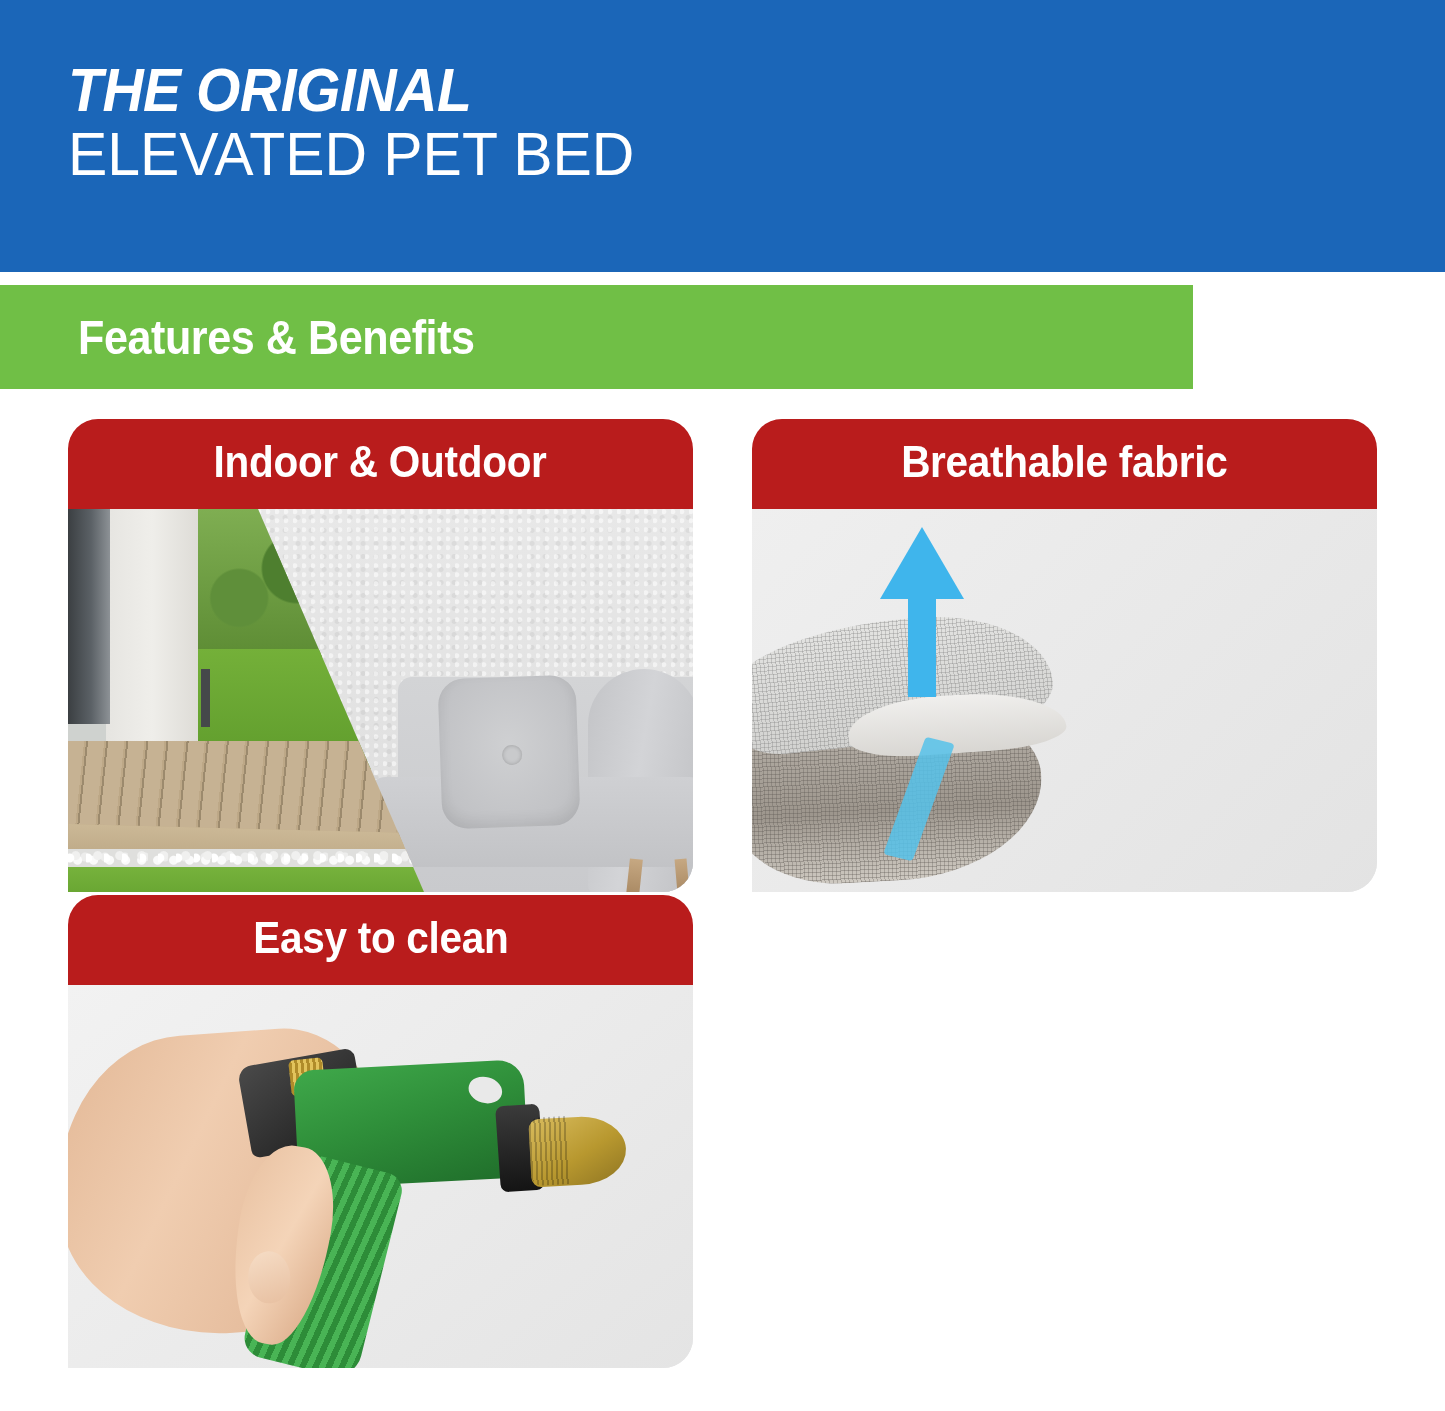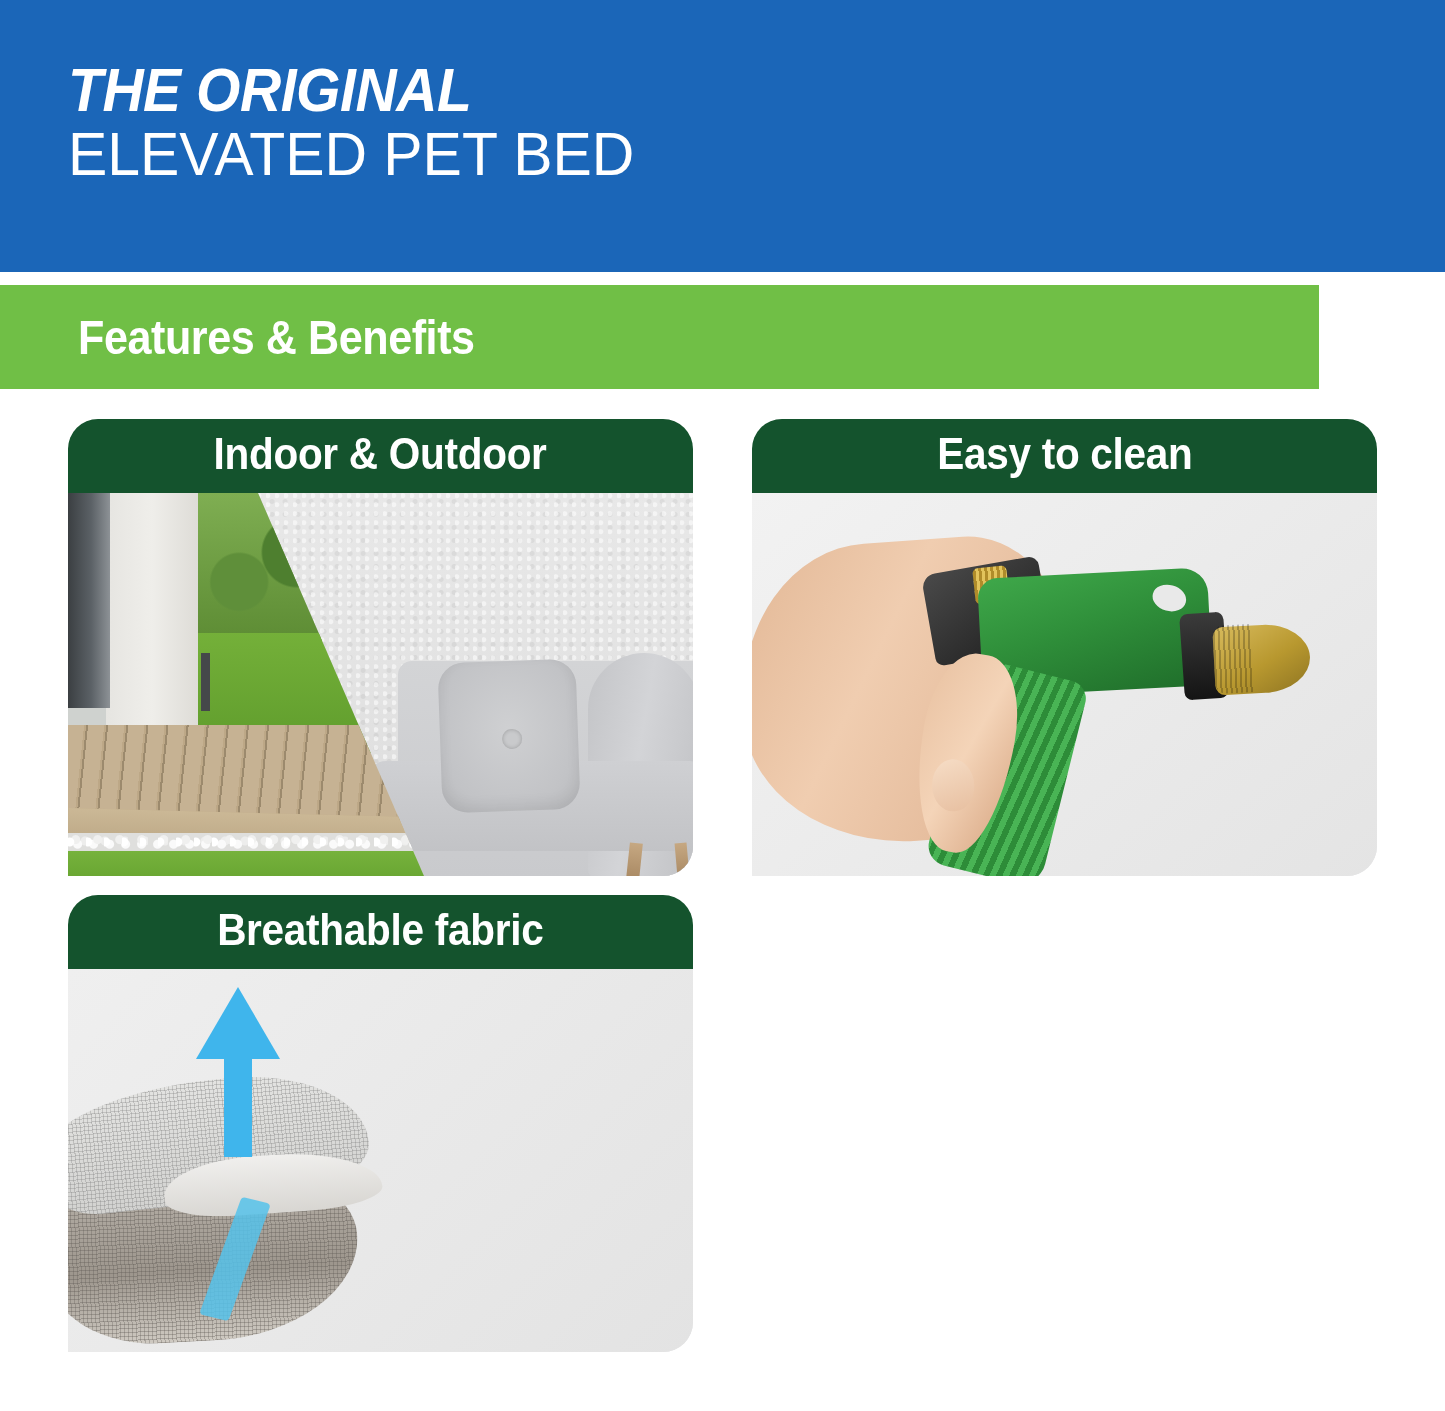--- a/index.html
+++ b/index.html
@@ -48,21 +48,21 @@
   }
 
   .hero-gap {
     width: 1445px;
     height: 13px;
     background: #ffffff;
   }
 
   
   .band {
-    width: 1319px;
+    width: 1193px;
     height: 104px;
     background: #70bf46;
     box-sizing: border-box;
     padding-left: 78px;
     display: flex;
     align-items: center;
   }
   .band-title {
     font-family: "Liberation Sans", sans-serif;
     font-weight: bold;
@@ -87,22 +87,22 @@
     grid-template-rows: 473px 473px;
     column-gap: 59px;
     row-gap: 3px;
   }
   .card {
     position: relative;
     width: 625px;
     height: 473px;
   }
   .card-head {
-    height: 74px;
-    background: #14532d;
+    height: 90px;
+    background: #b91c1c;
     border-radius: 30px 30px 0 0;
     display: flex;
     align-items: center;
     justify-content: center;
     box-sizing: border-box;
     padding-bottom: 4px;
   }
   .card-head-text {
     font-family: "Liberation Sans", sans-serif;
     font-weight: bold;
@@ -445,20 +445,38 @@
           <div class="out-gravel"></div>
           <div class="out-lawnBot"></div>
         </div>
       </div>
     </div>
   </div>
 
 
   <div class="card">
     <div class="card-head">
+      <span class="card-head-text">Breathable fabric</span>
+    </div>
+    <div class="card-media">
+      <div class="bf">
+        <div class="mesh-fold"></div>
+        <div class="mesh-top"></div>
+        <div class="mesh-edge"></div>
+        <div class="air-band"></div>
+        <div class="air-arrow">
+          <div class="head"></div>
+          <div class="shaft"></div>
+        </div>
+      </div>
+    </div>
+  </div>
+
+  <div class="card">
+    <div class="card-head">
       <span class="card-head-text">Easy to clean</span>
     </div>
     <div class="card-media">
       <div class="ec">
         <div class="hose"></div>
         <div class="hand"></div>
         <div class="trigger"></div>
         <div class="brass-knob"></div>
         <div class="gun-body">
           <div class="gun-hole"></div>
@@ -467,31 +485,13 @@
         <div class="brass-tip"></div>
         <div class="brass-ridges"></div>
         <div class="gun-grip"></div>
         <div class="thumb">
           <div class="nail"></div>
         </div>
       </div>
     </div>
   </div>
 
-  <div class="card">
-    <div class="card-head">
-      <span class="card-head-text">Breathable fabric</span>
-    </div>
-    <div class="card-media">
-      <div class="bf">
-        <div class="mesh-fold"></div>
-        <div class="mesh-top"></div>
-        <div class="mesh-edge"></div>
-        <div class="air-band"></div>
-        <div class="air-arrow">
-          <div class="head"></div>
-          <div class="shaft"></div>
-        </div>
-      </div>
-    </div>
-  </div>
-
 </div>
 
 </body></html>

